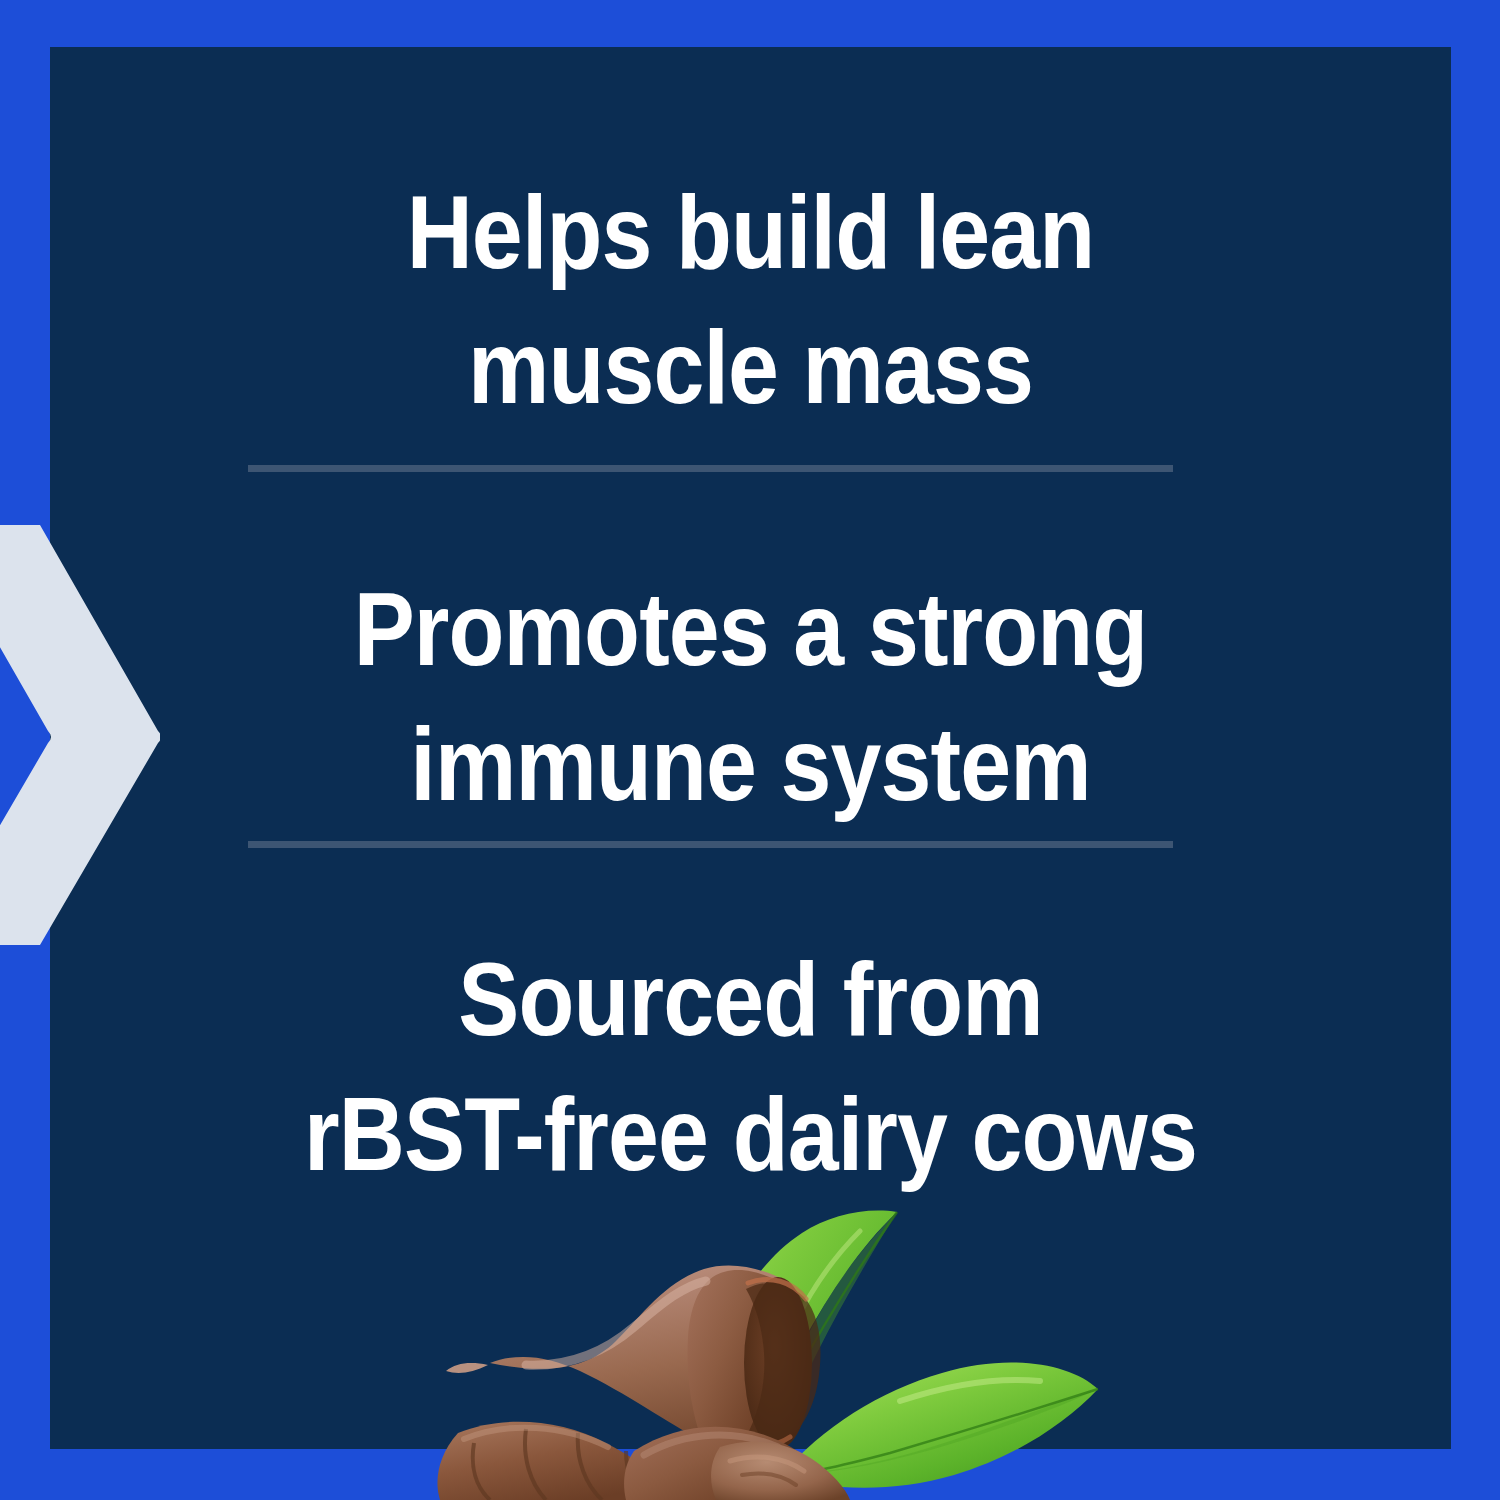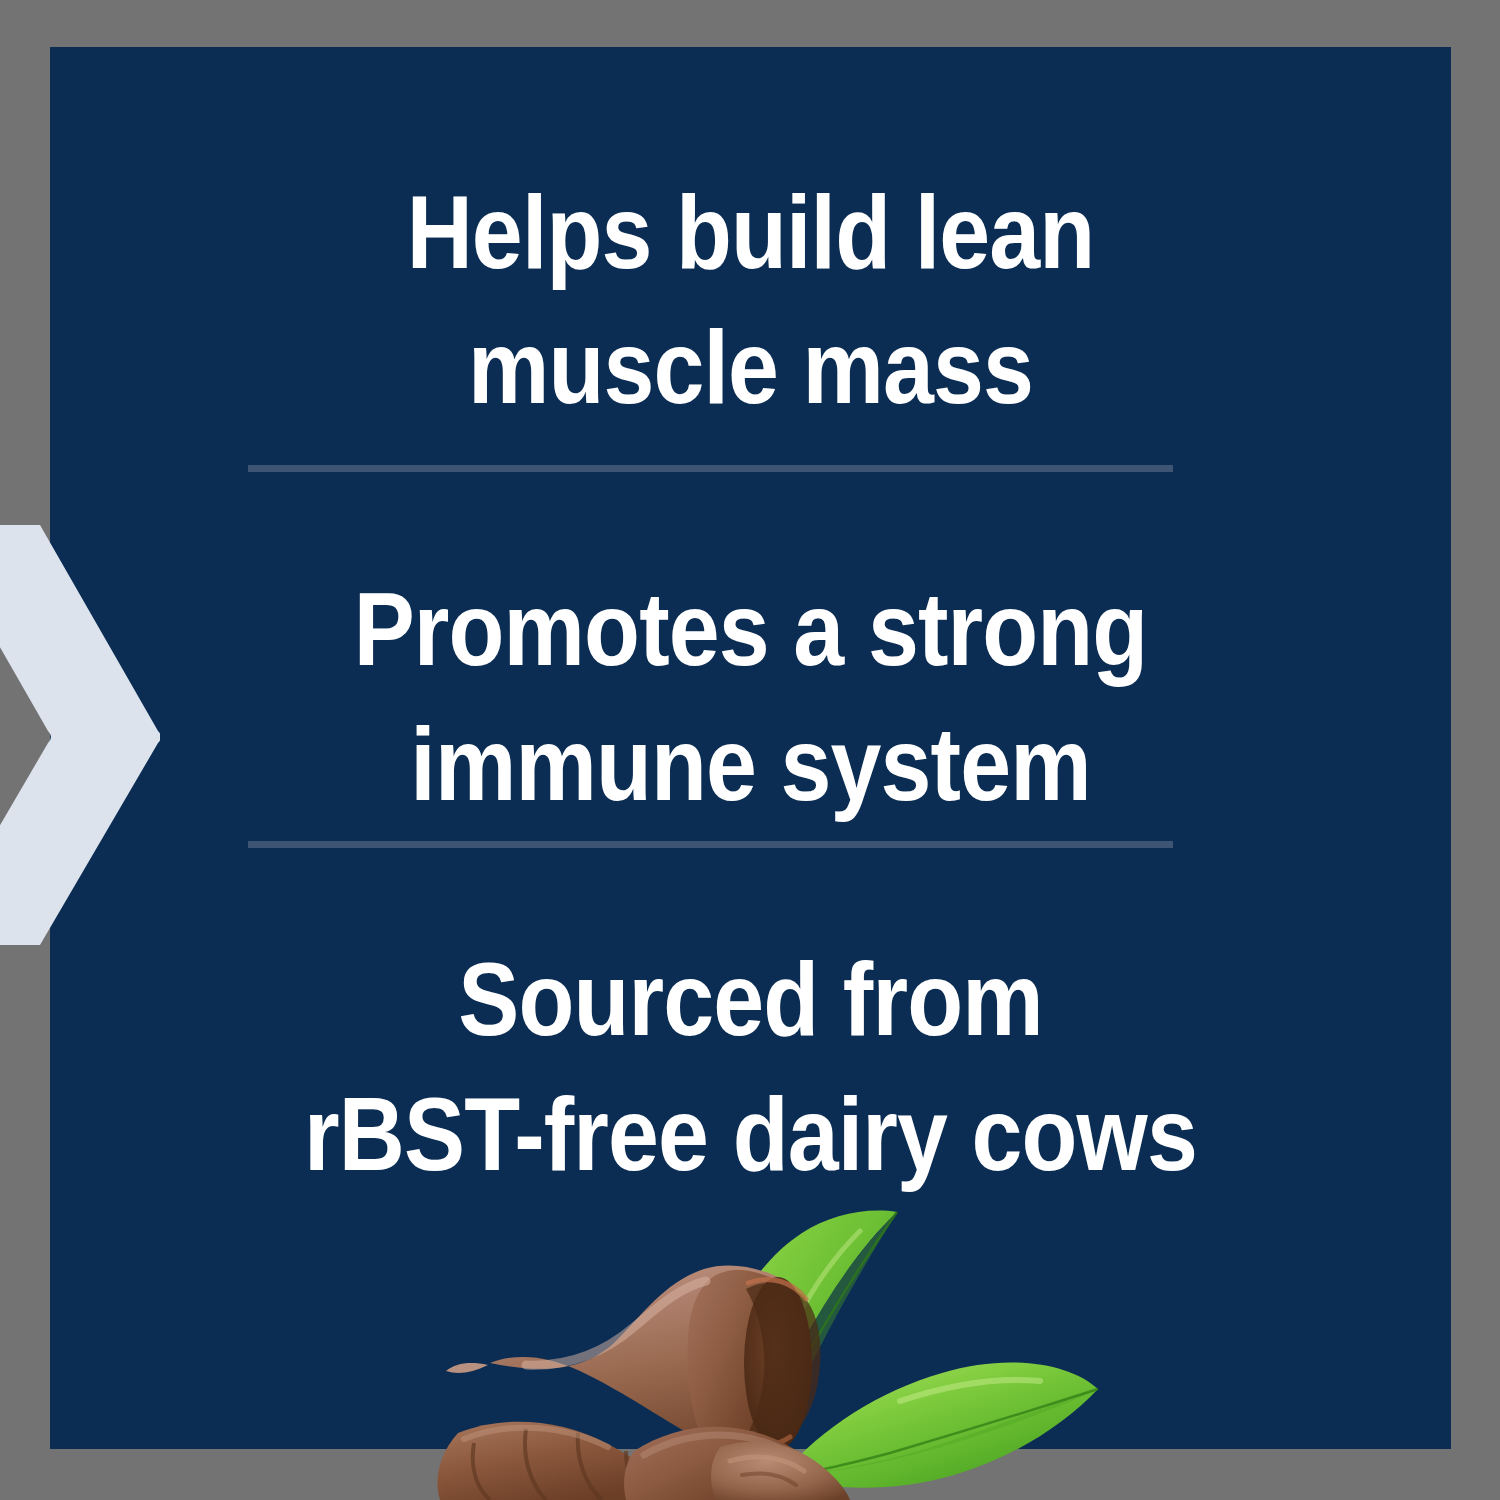--- a/index.html
+++ b/index.html
@@ -7,21 +7,21 @@
     padding: 0;
     width: 1500px;
     height: 1500px;
     overflow: hidden;
     font-family: "Liberation Sans", sans-serif;
   }
   #stage {
     position: relative;
     width: 1500px;
     height: 1500px;
-    background: #737373;
+    background: #1d4ed8;
     overflow: hidden;
   }
 
   
   #panel {
     position: absolute;
     left: 50px;
     top: 47px;
     width: 1401px;
     height: 1402px;

